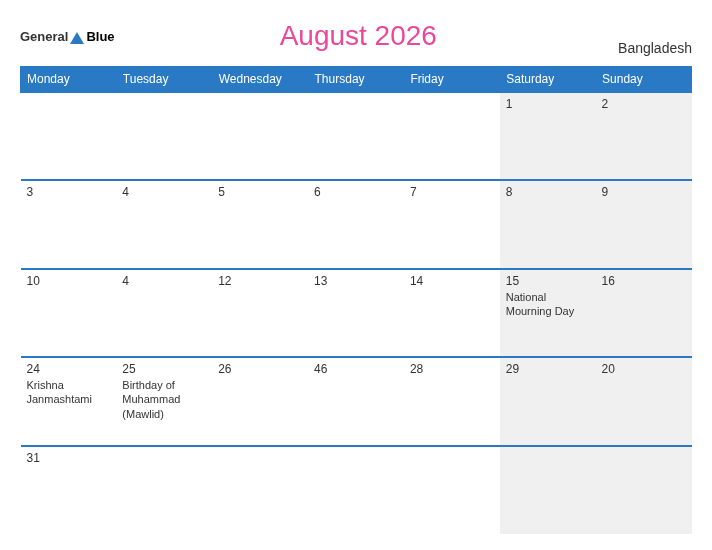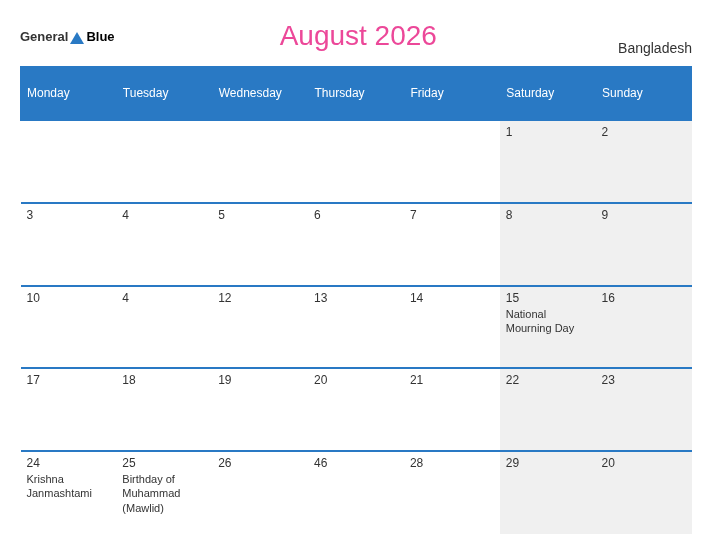--- a/index.html
+++ b/index.html
@@ -52,21 +52,21 @@
     .calendar {
       width: 100%;
       border-collapse: collapse;
       flex: 1;
     }
     .calendar thead tr th {
       background: #2979c4;
       color: #fff;
       font-size: 12px;
       font-weight: normal;
-      padding: 19px 6px;
+      padding: 5px 6px;
       text-align: left;
       border: 1px solid #2979c4;
     }
     .calendar tbody tr td {
       border-top: 2px solid #2979c4;
       border-left: none;
       border-right: none;
       border-bottom: none;
       padding: 4px 6px;
       vertical-align: top;
@@ -172,55 +172,43 @@
         </td>
         <td>
           <span class="day-num">14</span>
         </td>
         <td><span class="day-num">15</span><span class="holiday">National Mourning Day</span></td>
         <td>
           <span class="day-num">16</span>
         </td>
       </tr>
       <tr>
-        <td>
-          <span class="day-num">17</span>
-        </td>
-        <td>
-          <span class="day-num">18</span>
-        </td>
-        <td>
-          <span class="day-num">19</span>
-        </td>
-        <td>
-          <span class="day-num">20</span>
-        </td>
-        <td>
-          <span class="day-num">21</span>
-        </td>
-        <td>
-          <span class="day-num">22</span>
-        </td>
-        <td>
-          <span class="day-num">23</span>
-        </td>
-      </tr>
-      <tr>
         <td><span class="day-num">24</span><span class="holiday">Krishna Janmashtami</span></td>
         <td><span class="day-num">25</span><span class="holiday">Birthday of Muhammad (Mawlid)</span></td>
         <td>
           <span class="day-num">26</span>
         </td>
         <td>
           <span class="day-num">46</span>
         </td>
         <td>
           <span class="day-num">28</span>
         </td>
         <td>
           <span class="day-num">29</span>
         </td>
         <td>
           <span class="day-num">20</span>
         </td>
+      </tr>
+      <tr class="last-row">
+        <td>
+          <span class="day-num">31</span>
+        </td>
+        <td></td>
+        <td></td>
+        <td></td>
+        <td></td>
+        <td></td>
+        <td></td>
       </tr>
     </tbody>
 </table>
 
 </body></html>

